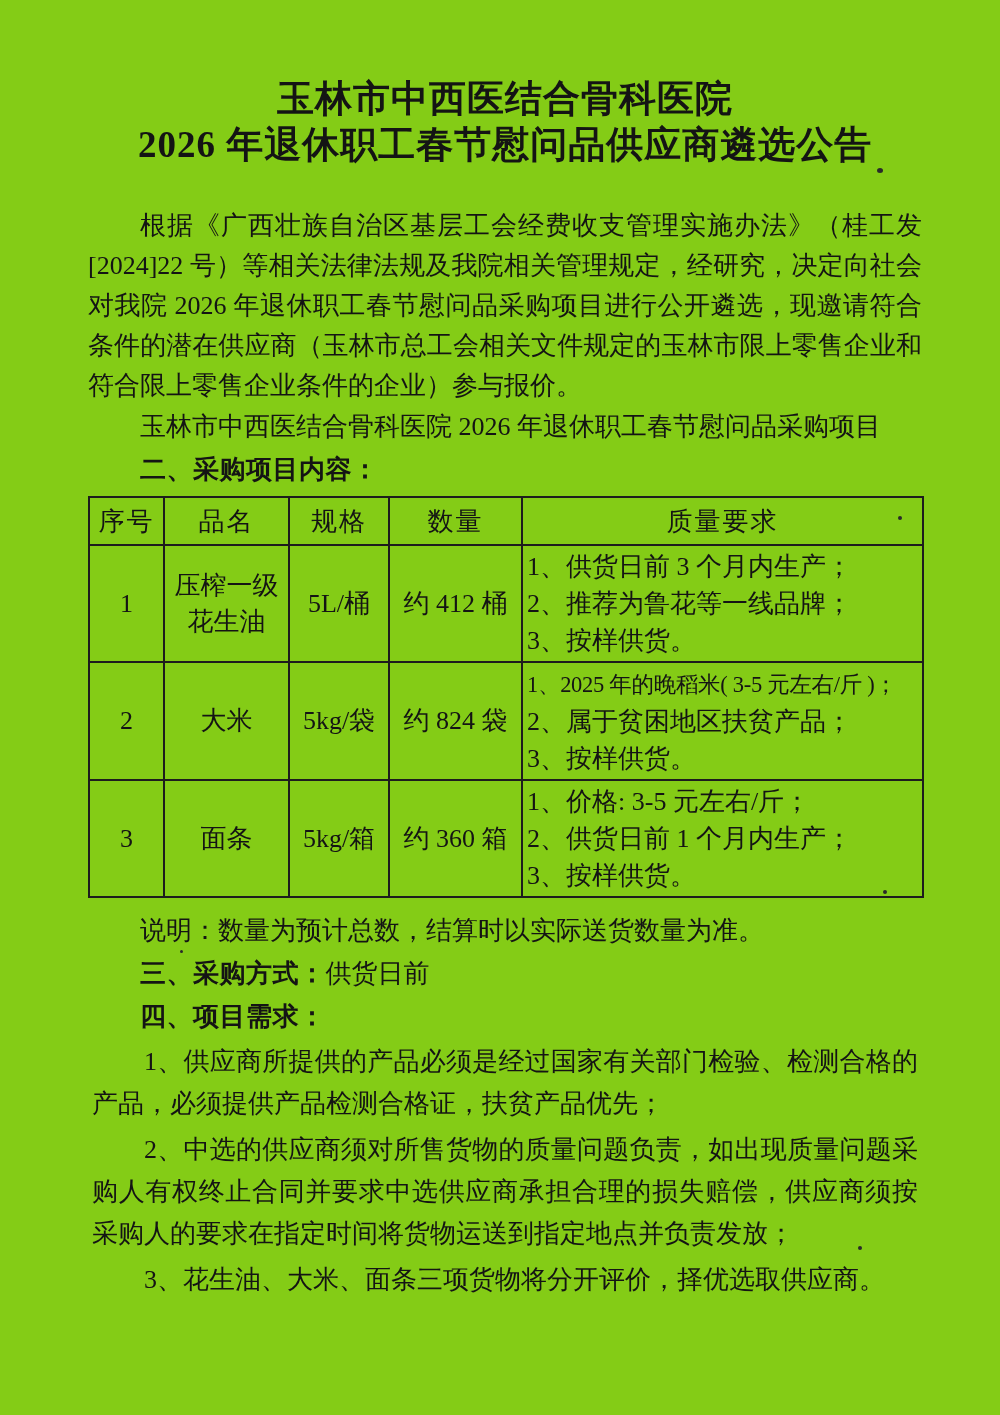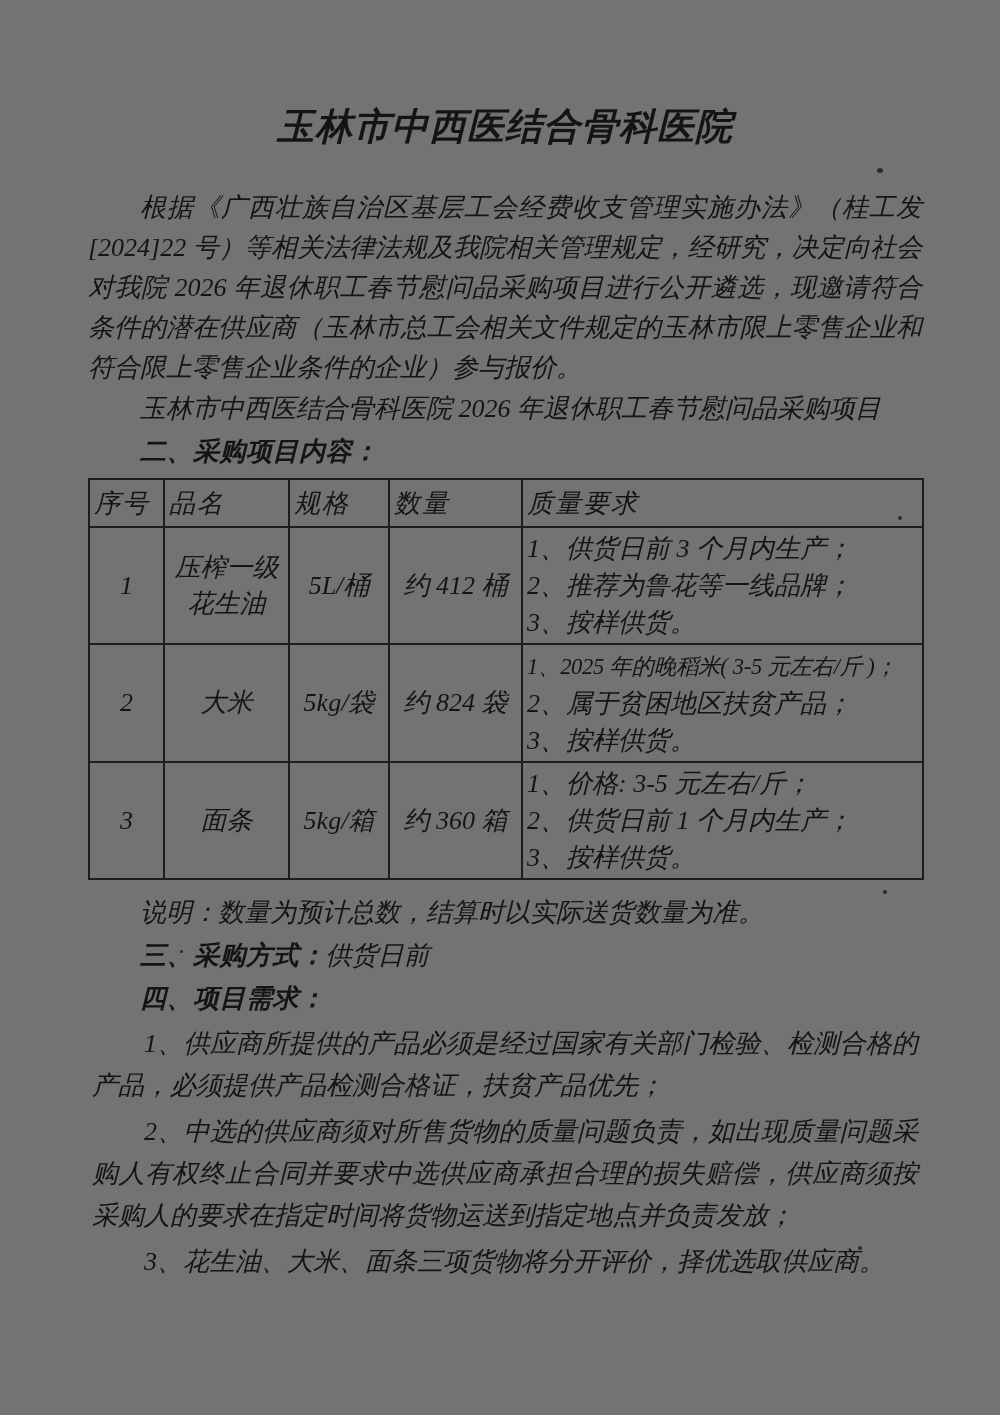--- a/index.html
+++ b/index.html
@@ -1,26 +1,25 @@
 <!DOCTYPE html>
 <html lang="zh"><head>
 <meta charset="utf-8">
 <style>
   html,body{margin:0;padding:0;background:#e8e8e8;}
   .page{
     position:relative;
     width:1000px;height:1415px;
     margin:0 auto;
-    background:#737373;
+    background:#84cc16;
     box-sizing:border-box;
-    padding:104px 78px 0 88px;
+    padding:76px 78px 0 88px;
     color:#141414;
     font-family:"Liberation Serif","DejaVu Serif",serif;
     overflow:hidden;
-    font-style:italic;
   }
   .doc-title{
     text-align:center;
     font-family:"Liberation Serif","DejaVu Serif",serif;
     font-weight:700;
     font-size:37px;
     line-height:46px;
     letter-spacing:1px;
     margin:0;
   }
@@ -62,21 +61,21 @@
   }
   table.proc th, table.proc td{
     border:2.5px solid #1d1d1d;
     font-size:26px;
     padding:2px 4px;
     box-sizing:border-box;
   }
   table.proc th{
     font-weight:400;
     height:48px;
-    text-align:left;
+    text-align:center;
     letter-spacing:2px;
   }
   td.center{
     text-align:center;
     vertical-align:middle;
     line-height:36px;
   }
   td.req{
     vertical-align:middle;
     padding-left:10px;
@@ -105,20 +104,21 @@
     border-radius:50%;
   }
 </style>
 </head>
 <body>
 
 <div class="page">
 
   <h1 class="doc-title">
     <span>玉林市中西医结合骨科医院</span><br>
+    <span>2026 年退休职工春节慰问品供应商遴选公告</span>
   </h1>
 
   <p class="body-par intro">根据《广西壮族自治区基层工会经费收支管理实施办法》（桂工发[2024]22 号）等相关法律法规及我院相关管理规定，经研究，决定向社会对我院 2026 年退休职工春节慰问品采购项目进行公开遴选，现邀请符合条件的潜在供应商（玉林市总工会相关文件规定的玉林市限上零售企业和符合限上零售企业条件的企业）参与报价。</p>
 
   <p class="body-par" style="line-height:42px;">玉林市中西医结合骨科医院 2026 年退休职工春节慰问品采购项目</p>
 
   <p class="heading">二、采购项目内容：</p>
 
   <table class="proc">
     <colgroup>

